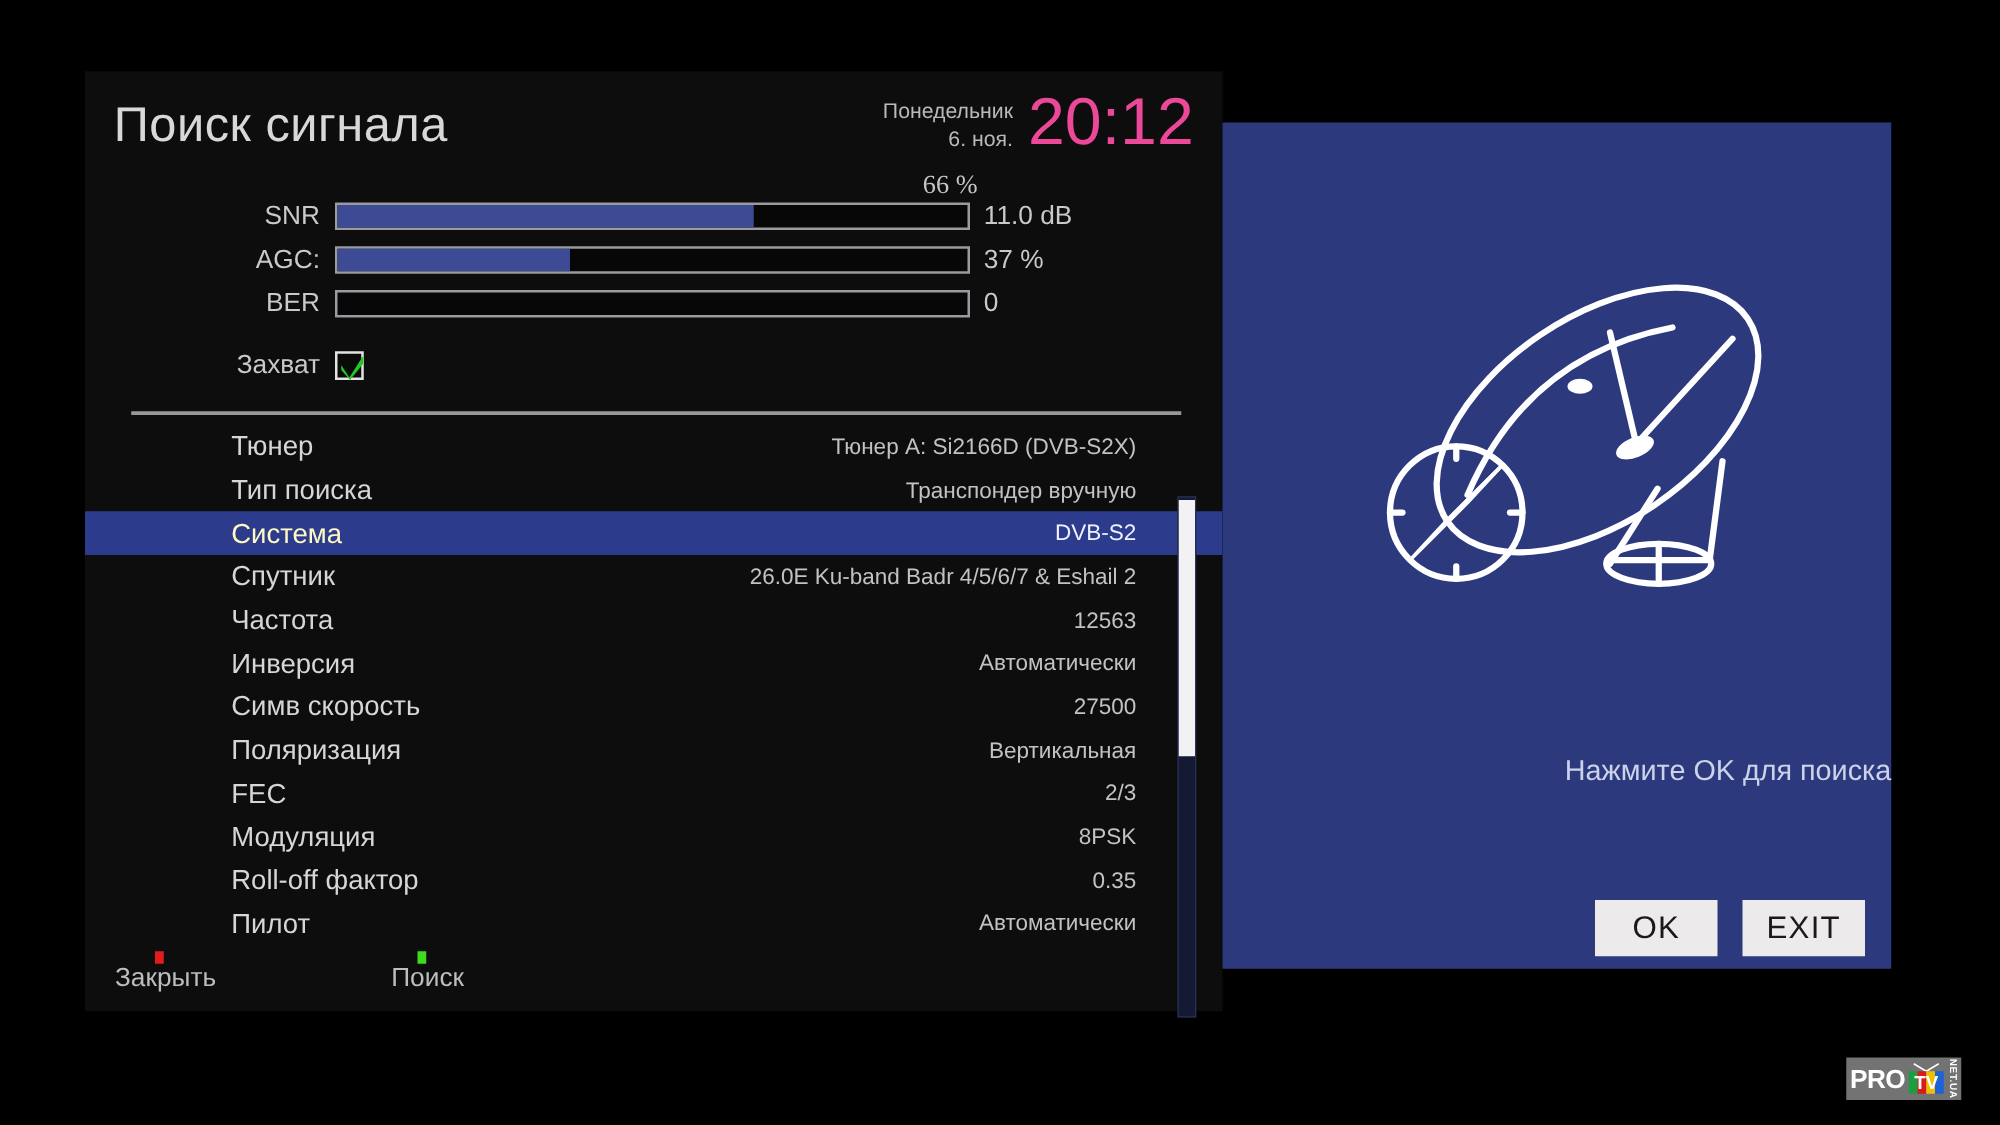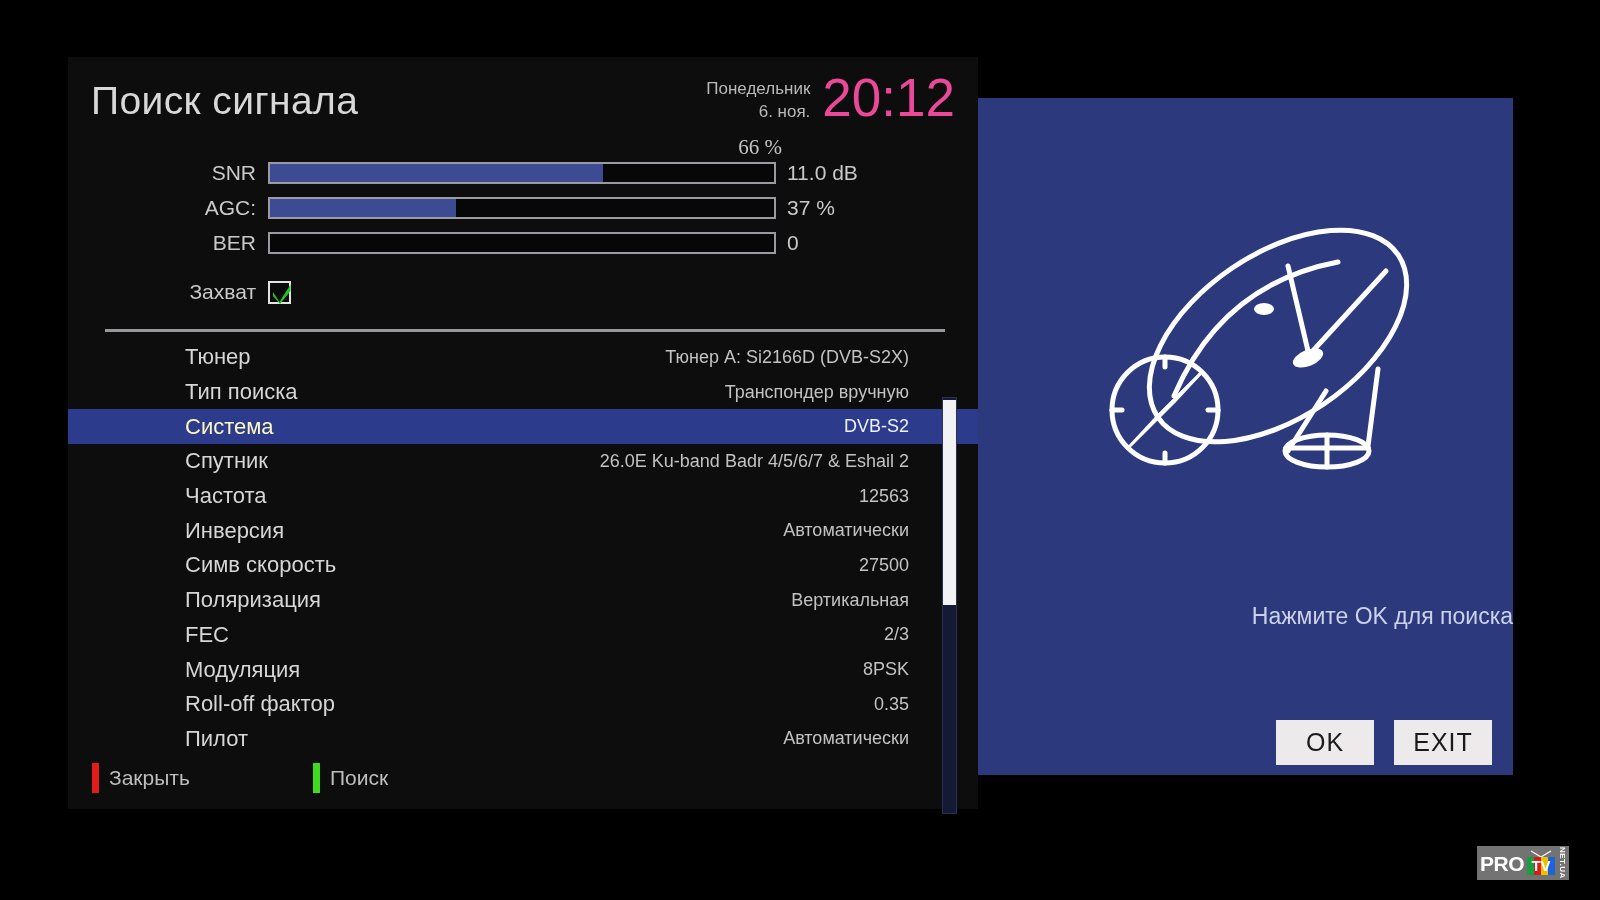--- a/index.html
+++ b/index.html
@@ -223,20 +223,21 @@
     left: 0;
     bottom: 14px;
     width: 910px;
     height: 34px;
   }
   .foot-btn {
     position: absolute;
     display: flex;
     align-items: center;
     height: 34px;
+    flex-direction: column;
   }
   .foot-swatch {
     width: 7px;
     height: 30px;
     margin-right: 10px;
   }
   .foot-text {
     color: #bdbdbd;
     font-size: 21px;
     font-weight: 300;

